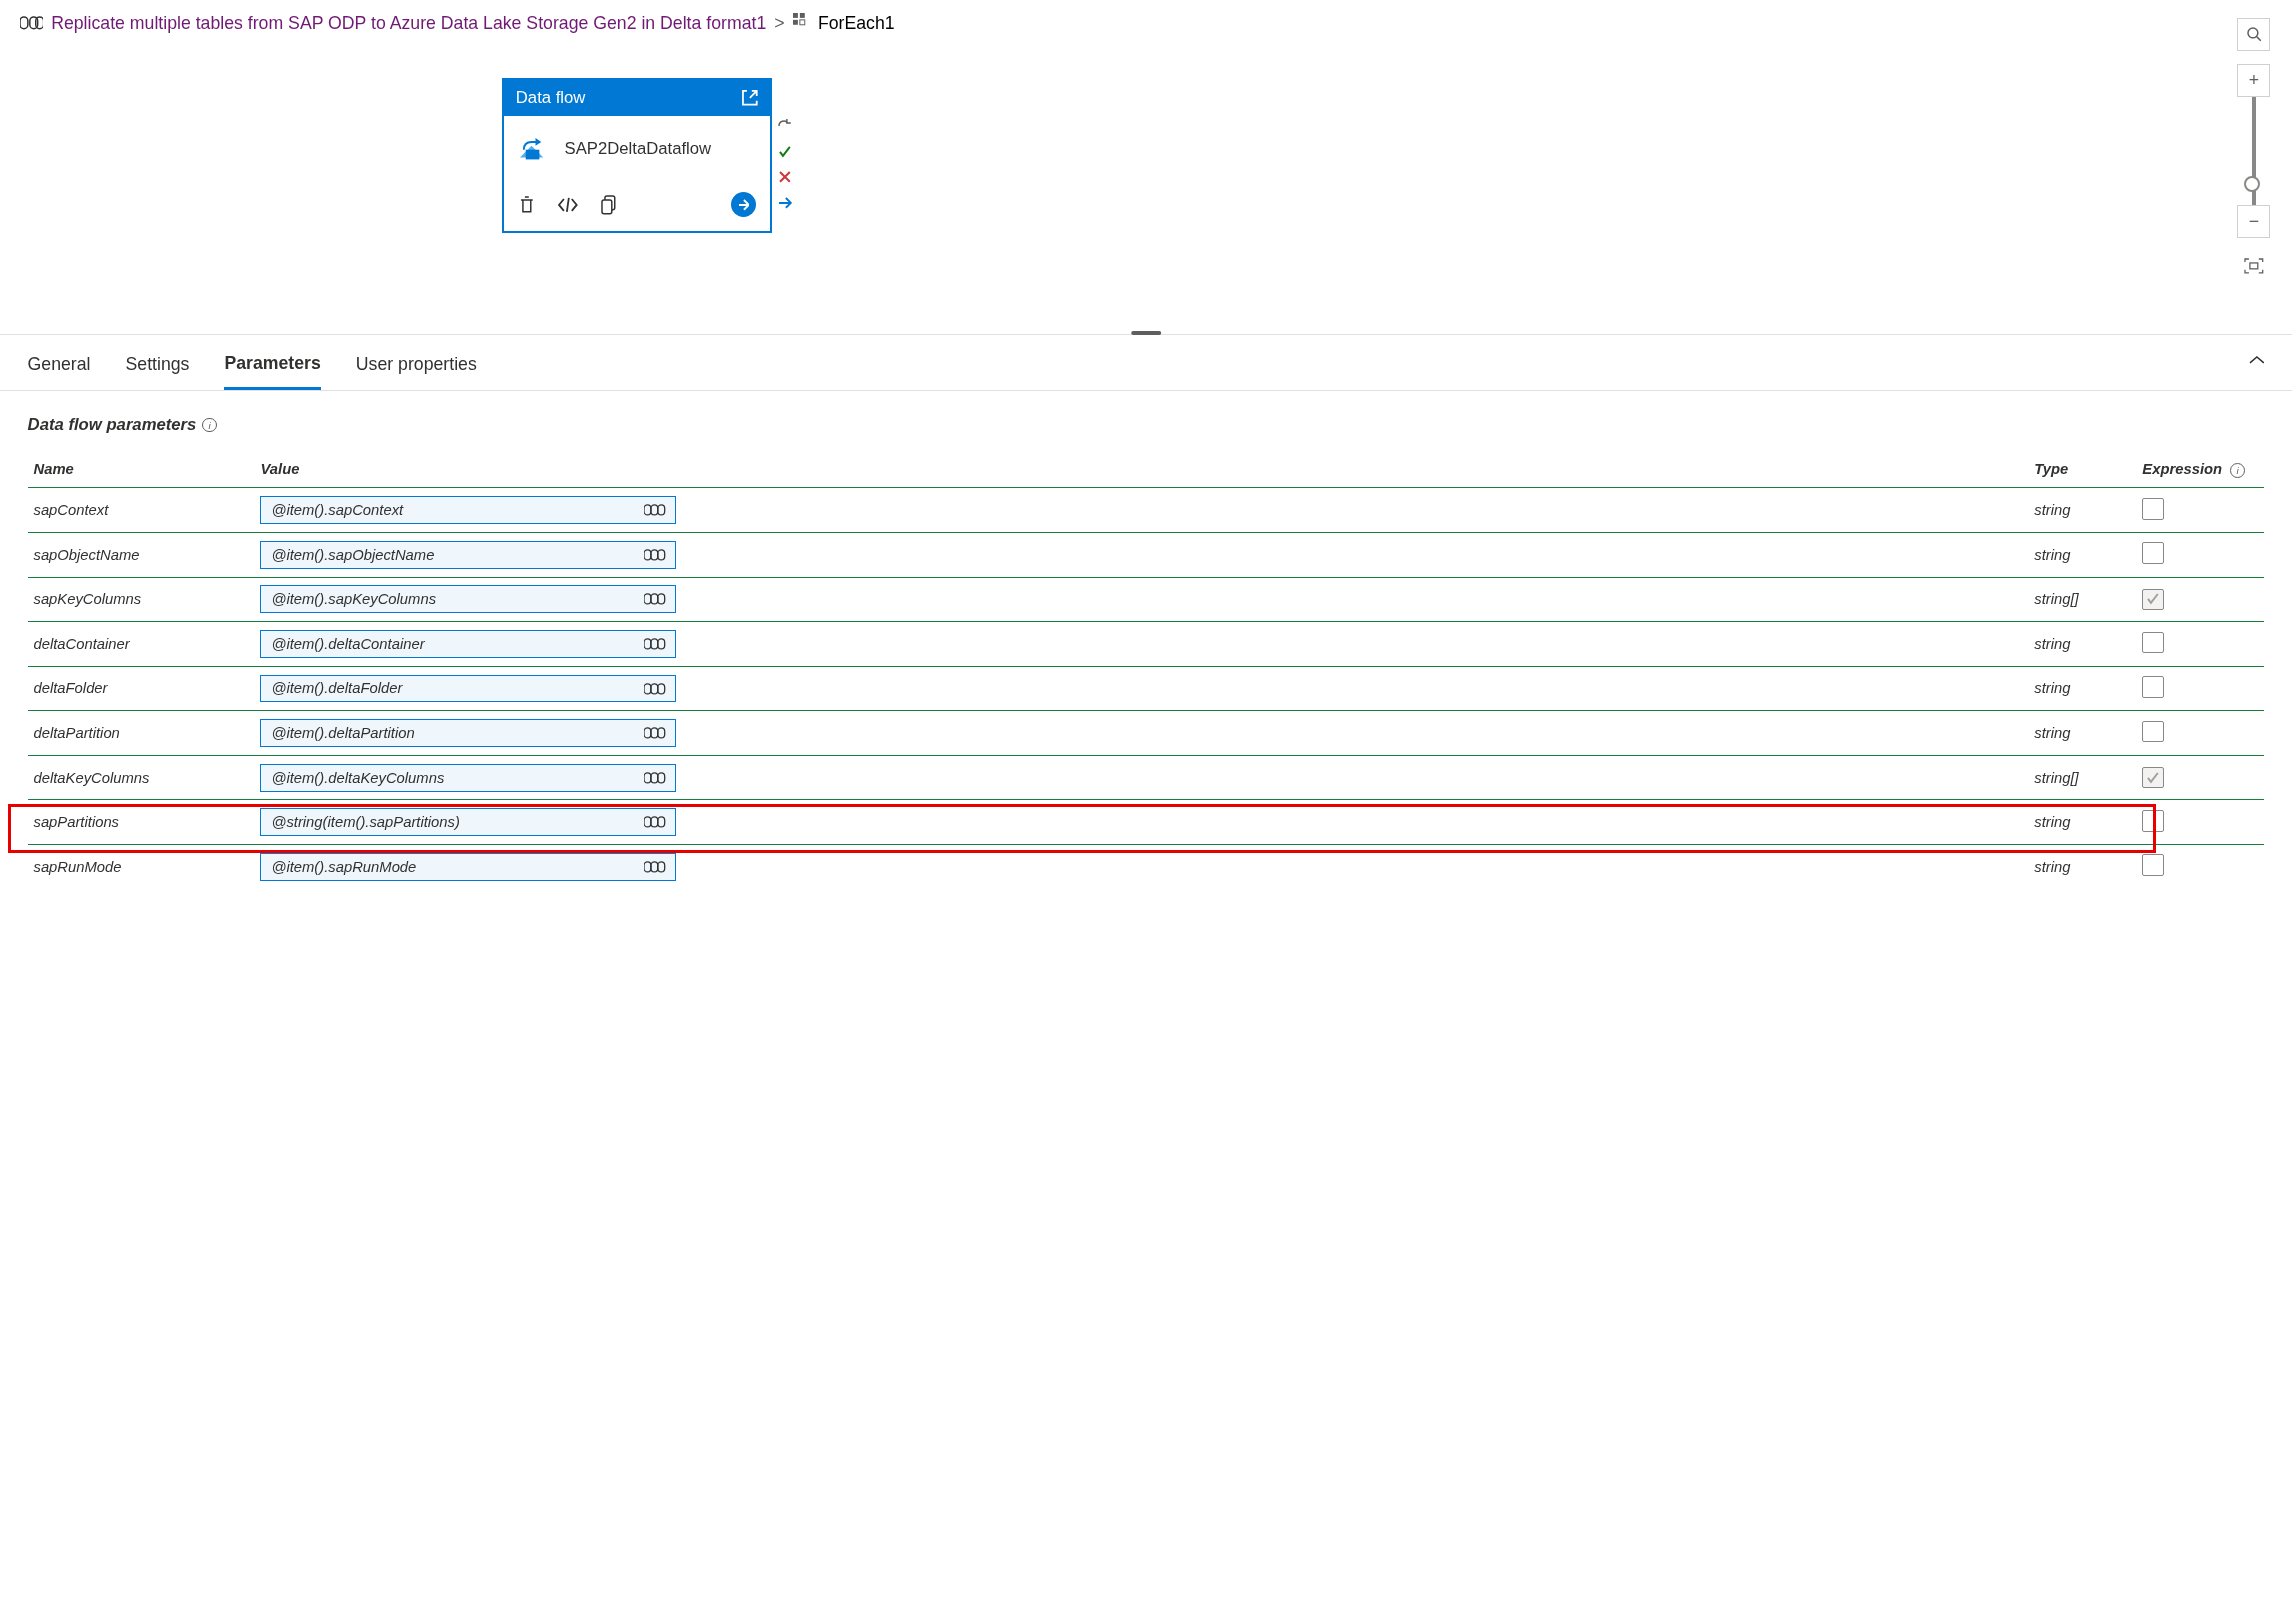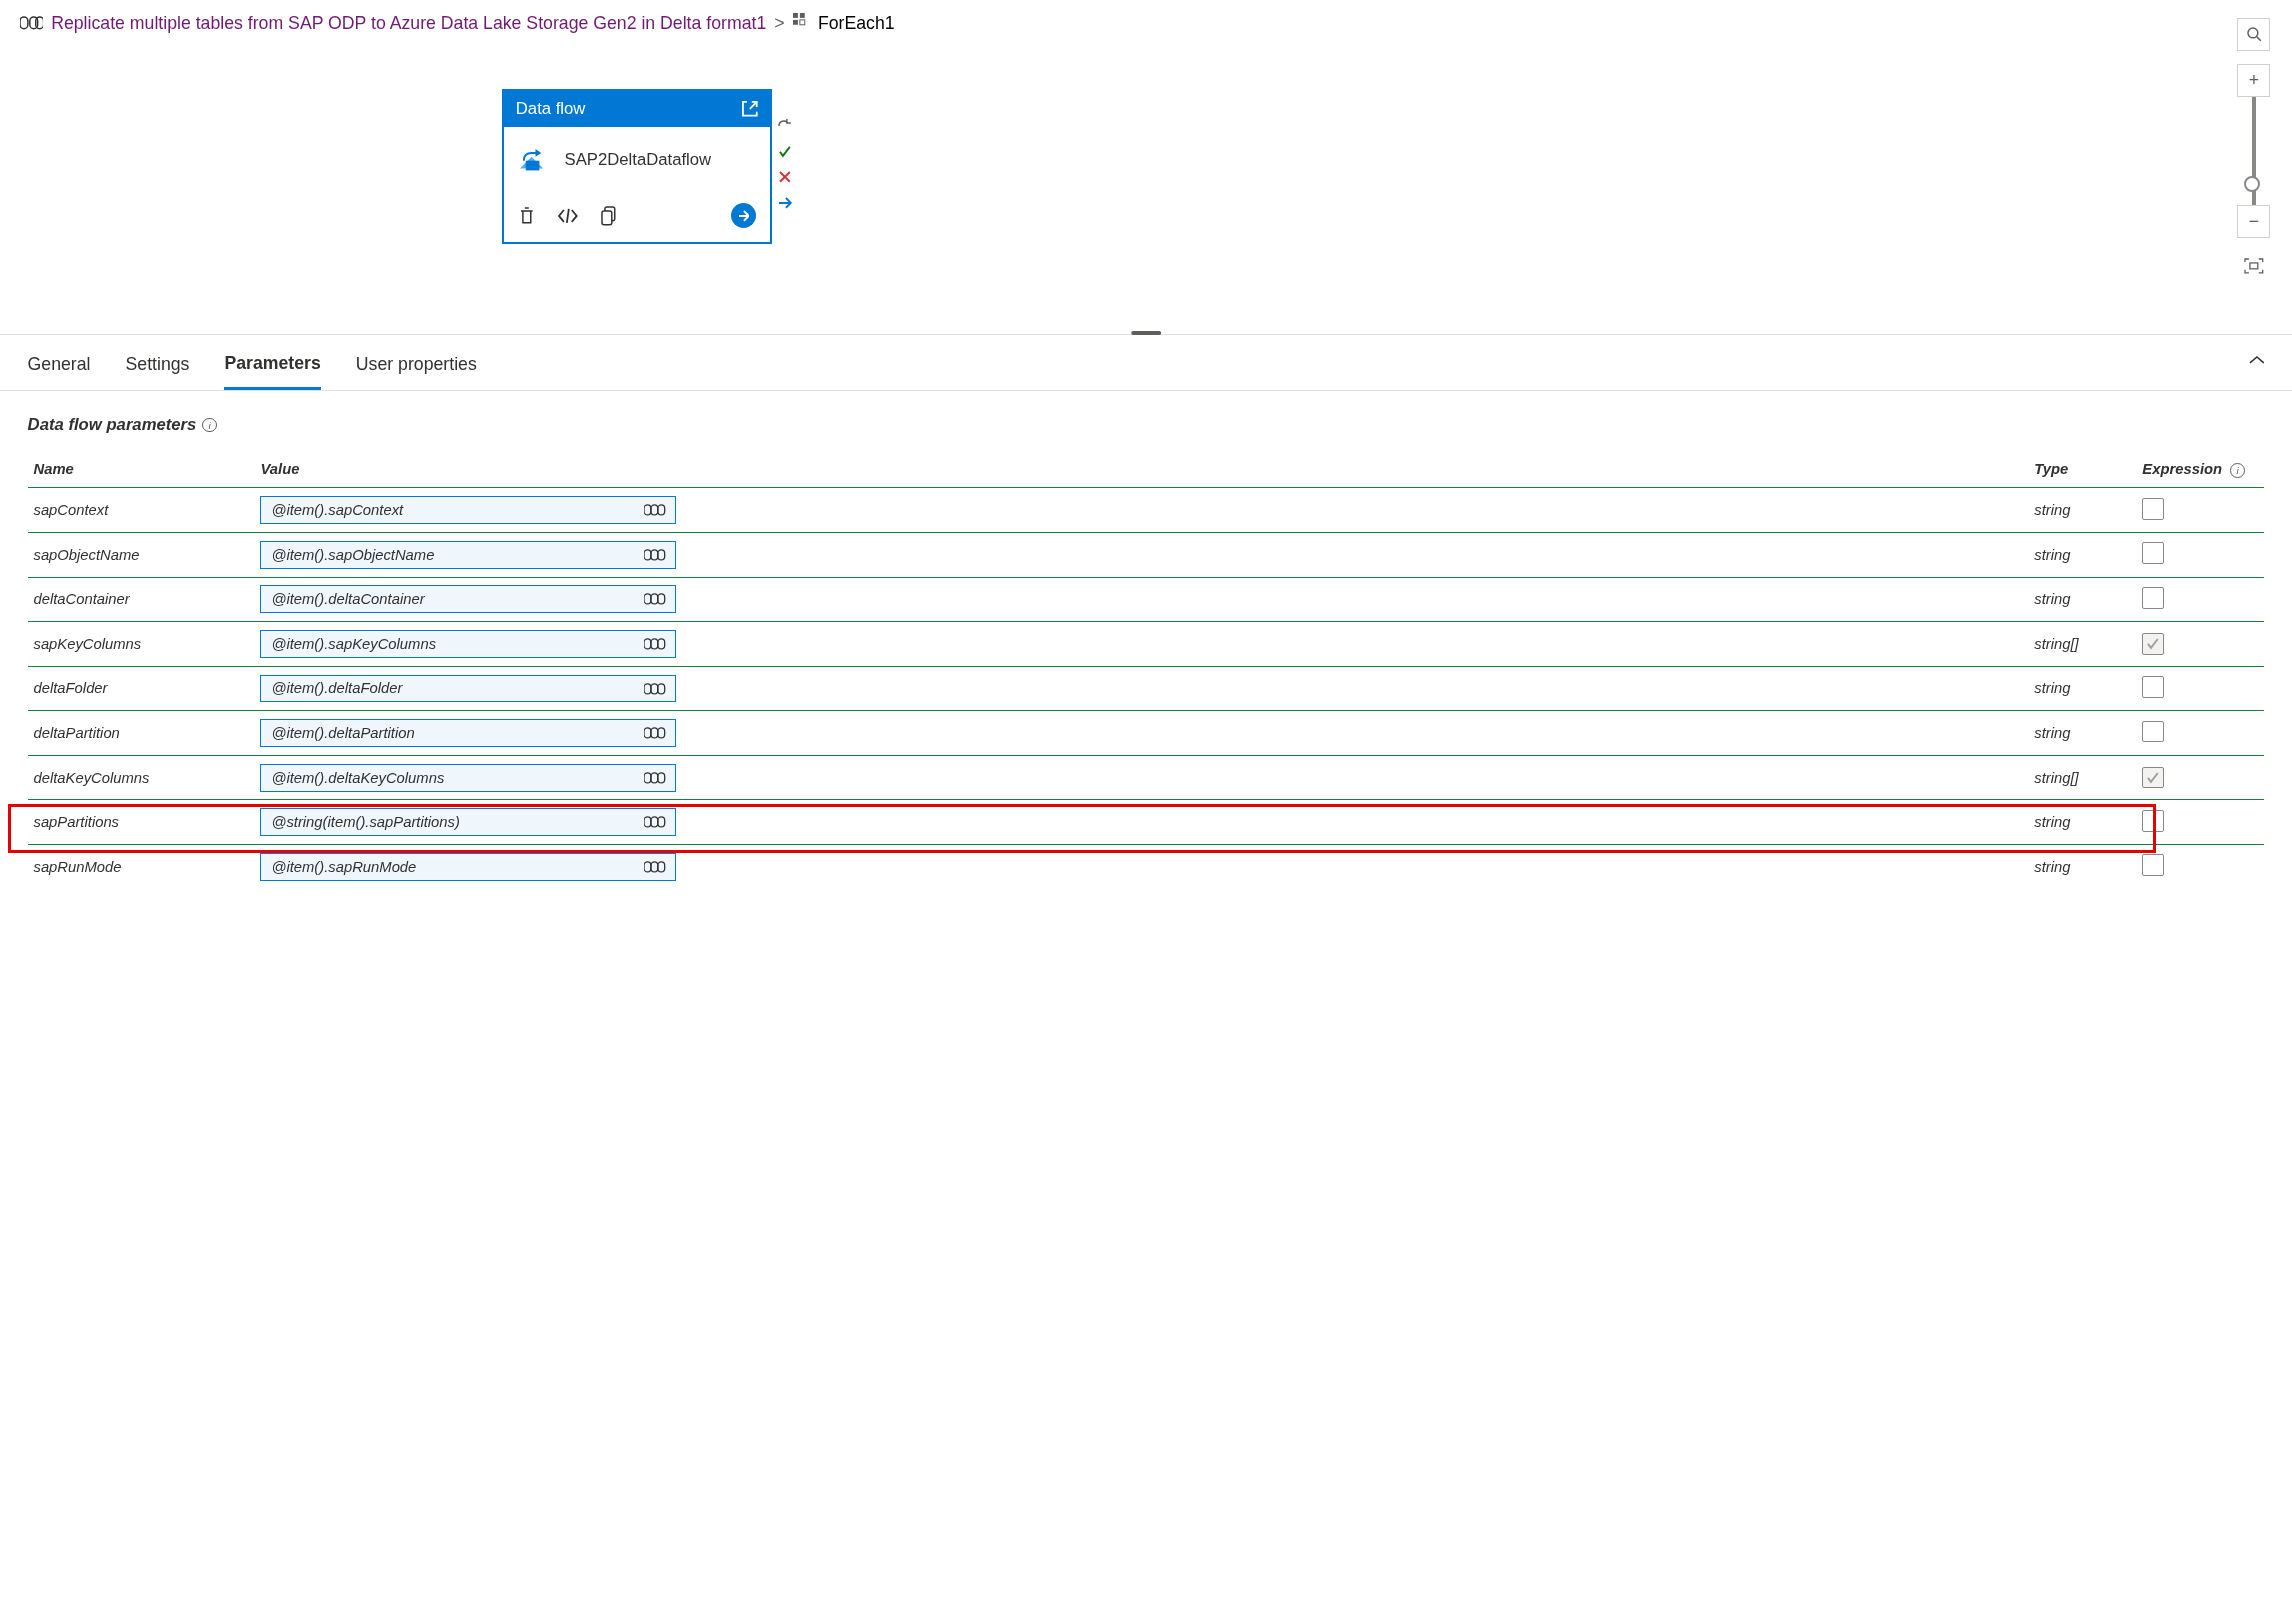--- a/index.html
+++ b/index.html
@@ -7,21 +7,21 @@
 
   .canvas-area { position: relative; height: 335px; border-bottom: 1px solid #e1e1e1; }
   .breadcrumb { display: flex; align-items: center; gap: 7.9px; padding: 11.8px 19.7px; font-size: 17.7px; }
   .breadcrumb a { color: #701a75; text-decoration: none; }
   .breadcrumb .sep { color: #605e5c; }
   .breadcrumb .current { color: #000000; }
 
   .pipeline-icon { display:inline-flex; }
 
   .activity-card {
-    position: absolute; left: 502px; top: 89px; width: 270px;
+    position: absolute; left: 502px; top: 78px; width: 270px;
     border: 2px solid #0078d4; background: #fff;
   }
   .activity-header {
     background: #0078d4; color: #fff; display: flex; align-items: center;
     justify-content: space-between; padding: 7.9px 11.8px; font-size: 16.7px;
   }
   .activity-body { display: flex; align-items: center; gap: 13.8px; padding: 15.8px 13.8px; font-size: 16.7px; }
   .activity-footer { display: flex; align-items: center; justify-content: space-between; padding: 9.9px 13.8px 13.8px; }
   .footer-left { display:flex; gap:21.7px; align-items:center; }
   .icon-btn { cursor: pointer; display:inline-flex; }
@@ -251,37 +251,20 @@
                     <rect x="7" y="2" width="7" height="10" rx="3.5" fill="none" stroke="#323130" stroke-width="1.3"></rect>
                     <rect x="14" y="2" width="7" height="10" rx="3.5" fill="none" stroke="#323130" stroke-width="1.3"></rect>
                   </svg>
                 </span>
               </div>
             </td>
             <td>string</td>
             <td><span class="checkbox"></span></td>
           </tr>
           <tr>
-            <td>deltaContainer</td>
-            <td>
-              <div class="expr-input">
-                <span>@item().deltaContainer</span>
-                <span class="pipeline-icon">
-                  <svg width="21.7" height="13.8" viewBox="0 0 22 14">
-                    <rect x="0" y="2" width="7" height="10" rx="3.5" fill="none" stroke="#323130" stroke-width="1.3"></rect>
-                    <rect x="7" y="2" width="7" height="10" rx="3.5" fill="none" stroke="#323130" stroke-width="1.3"></rect>
-                    <rect x="14" y="2" width="7" height="10" rx="3.5" fill="none" stroke="#323130" stroke-width="1.3"></rect>
-                  </svg>
-                </span>
-              </div>
-            </td>
-            <td>string</td>
-            <td><span class="checkbox"></span></td>
-          </tr>
-          <tr>
             <td>sapKeyColumns</td>
             <td>
               <div class="expr-input">
                 <span>@item().sapKeyColumns</span>
                 <span class="pipeline-icon">
                   <svg width="21.7" height="13.8" viewBox="0 0 22 14">
                     <rect x="0" y="2" width="7" height="10" rx="3.5" fill="none" stroke="#323130" stroke-width="1.3"></rect>
                     <rect x="7" y="2" width="7" height="10" rx="3.5" fill="none" stroke="#323130" stroke-width="1.3"></rect>
                     <rect x="14" y="2" width="7" height="10" rx="3.5" fill="none" stroke="#323130" stroke-width="1.3"></rect>
                   </svg>
@@ -289,20 +272,37 @@
               </div>
             </td>
             <td>string[]</td>
             <td><span class="checkbox disabled">
                 <svg width="13.8" height="11.8" viewBox="0 0 14 12" fill="none" stroke="#a19f9d" stroke-width="2">
                   <path d="M2 6l3 4 7-9"></path>
                 </svg>
               </span></td>
           </tr>
           <tr>
+            <td>deltaContainer</td>
+            <td>
+              <div class="expr-input">
+                <span>@item().deltaContainer</span>
+                <span class="pipeline-icon">
+                  <svg width="21.7" height="13.8" viewBox="0 0 22 14">
+                    <rect x="0" y="2" width="7" height="10" rx="3.5" fill="none" stroke="#323130" stroke-width="1.3"></rect>
+                    <rect x="7" y="2" width="7" height="10" rx="3.5" fill="none" stroke="#323130" stroke-width="1.3"></rect>
+                    <rect x="14" y="2" width="7" height="10" rx="3.5" fill="none" stroke="#323130" stroke-width="1.3"></rect>
+                  </svg>
+                </span>
+              </div>
+            </td>
+            <td>string</td>
+            <td><span class="checkbox"></span></td>
+          </tr>
+          <tr>
             <td>deltaFolder</td>
             <td>
               <div class="expr-input">
                 <span>@item().deltaFolder</span>
                 <span class="pipeline-icon">
                   <svg width="21.7" height="13.8" viewBox="0 0 22 14">
                     <rect x="0" y="2" width="7" height="10" rx="3.5" fill="none" stroke="#323130" stroke-width="1.3"></rect>
                     <rect x="7" y="2" width="7" height="10" rx="3.5" fill="none" stroke="#323130" stroke-width="1.3"></rect>
                     <rect x="14" y="2" width="7" height="10" rx="3.5" fill="none" stroke="#323130" stroke-width="1.3"></rect>
                   </svg>

